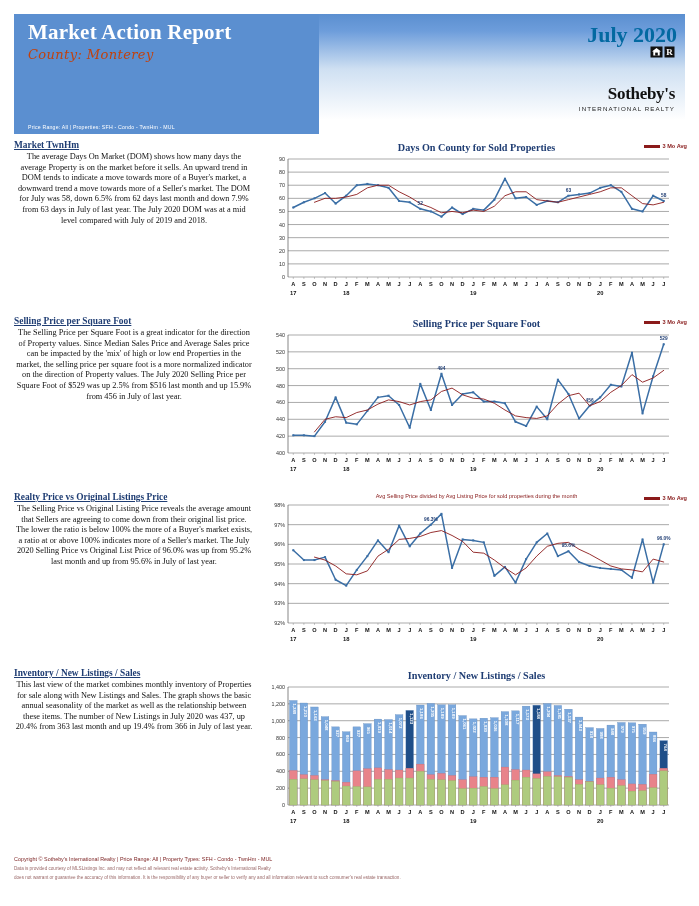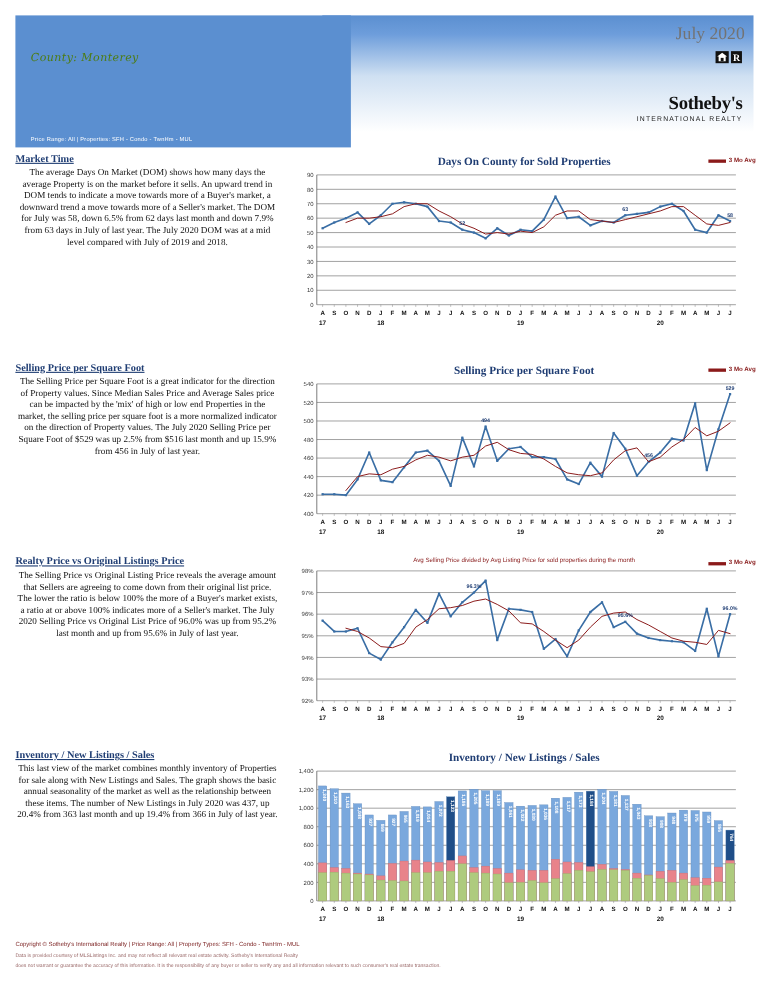--- a/index.html
+++ b/index.html
@@ -25,27 +25,27 @@
     background:#5b8fd0;
   }
   .hdr-title {
     position:absolute; left:14px; top:6px;
     font-size:21px; font-weight:bold; color:#ffffff;
     font-family:"Liberation Serif", serif;
     letter-spacing:0.2px;
   }
   .hdr-sub {
     position:absolute; left:14px; top:33px;
-    font-size:10px; color:#4d7c0f;
+    font-size:13px; color:#c2410c;
     font-style:italic; font-family:"DejaVu Serif", serif;
     letter-spacing:0.4px;
   }
   .hdr-date {
     position:absolute; right:8px; top:8px;
-    font-size:16px; font-weight:normal; color:#737373;
+    font-size:22px; font-weight:bold; color:#0369a1;
     font-family:"Liberation Serif", serif;
   }
   .hdr-eho {
     position:absolute; right:10px; top:32px;
     display:flex; gap:1px; align-items:center;
   }
   .hdr-logo {
     position:absolute; right:10px; top:70px;
     text-align:right;
   }
@@ -61,21 +61,21 @@
     position:absolute; left:0; bottom:0; width:305px; height:14px;
     background:#5b8fd0; color:#ffffff;
     font-family:"Liberation Sans", sans-serif;
     font-size:5.2px; line-height:14px; padding-left:14px;
     letter-spacing:0.2px;
   }
 
   
   .section { display:flex; margin:0 8px 0 14px; }
   .s1 { margin-top:6px;  height:176px; }
-  .s2 { margin-top:14px;  height:176px; }
+  .s2 { margin-top:0px;  height:176px; }
   .s3 { margin-top:0px;  height:176px; }
   .s4 { margin-top:0px;  height:176px; }
 
   .text-col { width:248px; padding-right:8px; flex:none; }
   .sec-head {
     font-family:"Liberation Serif", serif;
     font-size:9.4px; font-weight:bold; color:#1f3d73;
     text-decoration:underline; margin-bottom:2px;
   }
   .sec-body {
@@ -138,20 +138,21 @@
   }
 </style>
 </head>
 <body>
 
 <div class="page">
 
   <div class="header">
     <div class="hdr-grad"></div>
     <div class="hdr-left-fill"></div>
+    <div class="hdr-title">Market Action Report</div>
     <div class="hdr-sub">County:  Monterey</div>
     <div class="hdr-date">July 2020</div>
     <div class="hdr-eho">
       <svg width="13" height="12" viewBox="0 0 13 12">
         <rect x="0.5" y="0.5" width="12" height="11" fill="#111"></rect>
         <path d="M6.5 2 L11 5.4 L9.7 5.4 L9.7 9.6 L3.3 9.6 L3.3 5.4 L2 5.4 Z" fill="#fff"></path>
         <rect x="5.2" y="6.6" width="2.6" height="3" fill="#111"></rect>
       </svg>
       <svg width="11" height="12" viewBox="0 0 11 12">
         <rect x="0.5" y="0.5" width="10" height="11" fill="#111"></rect>
@@ -160,21 +161,21 @@
     </div>
     <div class="hdr-logo">
       <div class="logo-main">Sotheby's</div>
       <div class="logo-sub">INTERNATIONAL REALTY</div>
     </div>
     <div class="price-band">Price Range:  All | Properties:  SFH - Condo - TwnHm - MUL</div>
   </div>
 
   <div class="section s1">
     <div class="text-col">
-      <div class="sec-head">Market Time</div>
+      <div class="sec-head">Market TwnHm</div>
       <div class="sec-body">The average Days On Market (DOM) shows how many days the average Property is on the market before it sells.  An upward trend in DOM tends to indicate a move towards more of a Buyer's market, a downward trend a move towards more of a Seller's market.  The DOM for July was 58, down 6.5% from 62 days last month and down 7.9% from 63 days in July of last year.  The July 2020 DOM was at a mid level compared with July of 2019 and 2018.</div>
     </div>
     <div class="chart-col">
       <div class="chart-title">Days On County for Sold Properties</div>
       <div class="legend">
         <span class="legend-swatch"></span>
         <span class="legend-label">3 Mo Avg</span>
       </div>
       <div class="plot" id="plot0">
           <svg width="415" height="150" viewBox="0 0 415 150">

